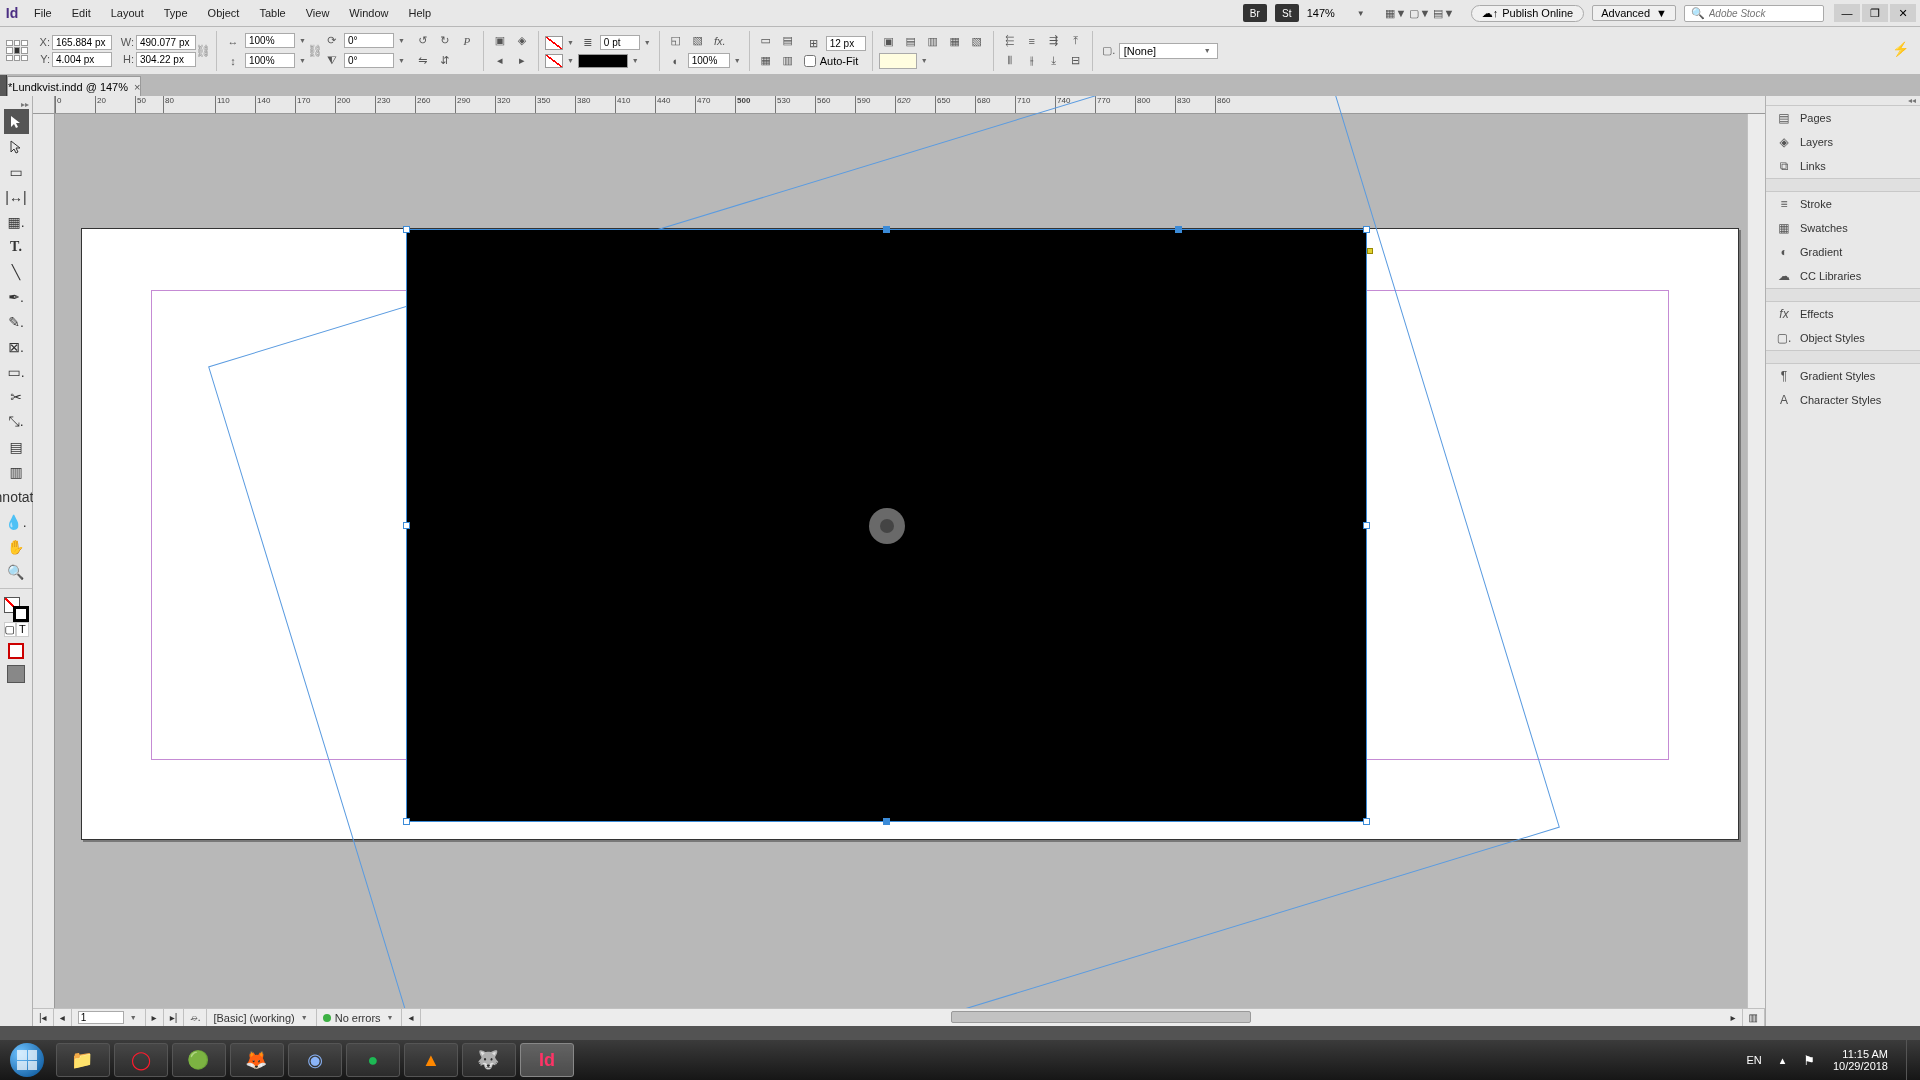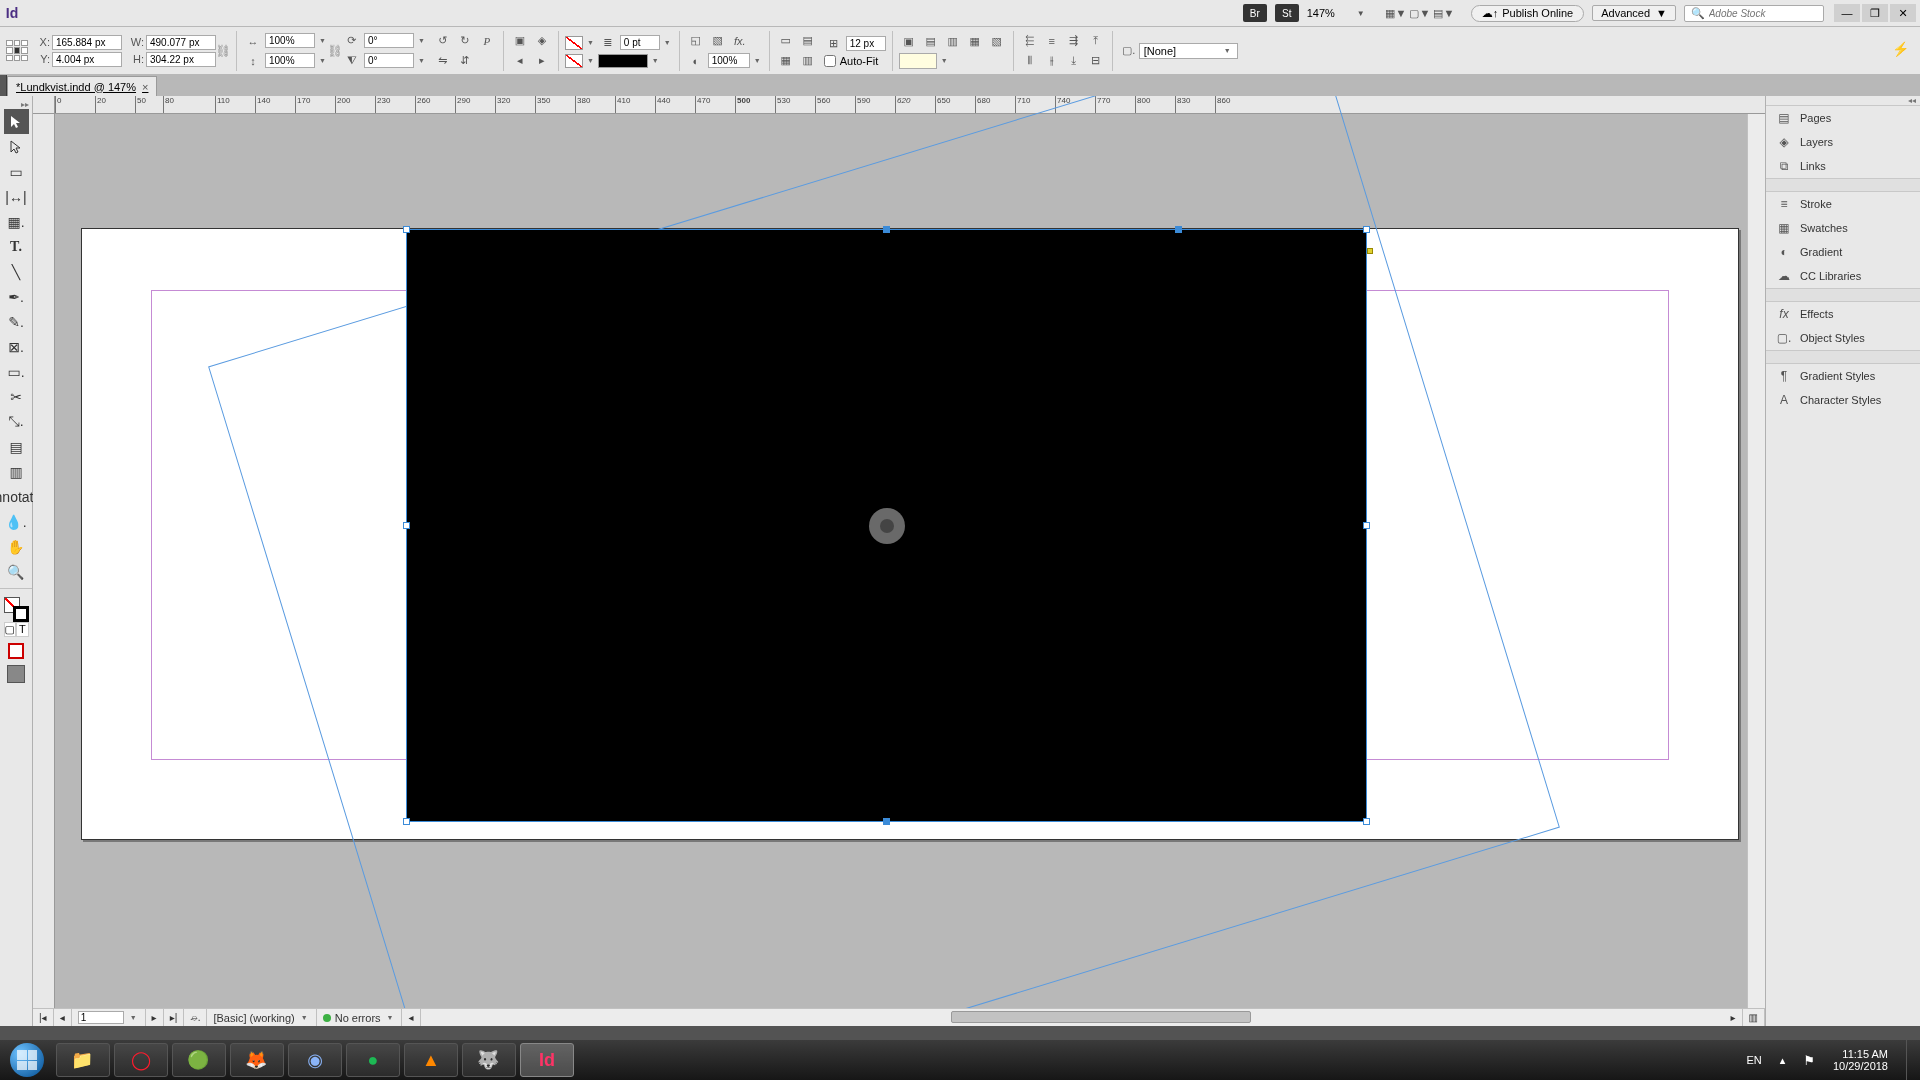--- a/index.html
+++ b/index.html
@@ -24,39 +24,39 @@
 .win-controls { display:flex; }
 .win-controls div { width:26px; height:18px; display:flex; align-items:center; justify-content:center; background:#d0d0d0; margin-left:2px; font-size:11px; }
 
 
 .controlbar { height:48px; background:#e8e8e8; border-bottom:1px solid #b8b8b8; display:flex; align-items:center; padding:0 6px; position:relative; }
 .refpoint { width:22px; height:22px; display:grid; grid-template-columns:repeat(3,1fr); grid-template-rows:repeat(3,1fr); gap:1px; margin-right:8px; }
 .refpoint div { background:#fff; border:1px solid #999; }
 .xy-group { display:flex; flex-direction:column; gap:2px; }
 .num-field { display:flex; align-items:center; gap:2px; }
 .num-field label { width:14px; text-align:right; color:#555; }
-.num-field input { width:70px; border:1px solid #aaa; padding:1px 3px; background:#fff; font-size:10px; }
+.num-field input { width:60px; border:1px solid #aaa; padding:1px 3px; background:#fff; font-size:10px; }
 .pct-field input { width:50px; }
 .chev-sm { font-size:7px; color:#666; padding:0 2px; }
 .ctrl-icon { width:20px; height:18px; display:flex; align-items:center; justify-content:center; color:#555; border:1px solid transparent; }
 .link-icon { width:14px; height:40px; display:flex; align-items:center; justify-content:center; color:#888; font-size:12px; }
 .vsep { width:1px; height:40px; background:#c0c0c0; margin:0 6px; }
 .col-stack { display:flex; flex-direction:column; gap:2px; }
 .diag-swatch { width:18px; height:14px; background:linear-gradient(to top right,#fff 0%,#fff 46%,red 46%,red 54%,#fff 54%); border:1px solid #999; }
 .black-swatch { width:50px; height:14px; background:#000; border:1px solid #999; }
 .wide-dd { width:99px; border:1px solid #aaa; background:#fff; padding:1px 4px; display:flex; align-items:center; font-size:10px; }
 .autofit { display:flex; align-items:center; gap:4px; }
 .autofit input { width:12px; height:12px; }
 .yellow-box { width:38px; height:16px; background:#fffde0; border:1px solid #aaa; }
 .bolt { position:absolute; right:10px; top:14px; color:#b88700; font-size:14px; }
 
 
 .tabbar { height:21px; background:#b8b8b8; display:flex; align-items:flex-end; }
 .tabbar .pad { width:7px; height:100%; background:#585858; border-right:1px solid #3a3a3a; }
-.doc-tab { height:20px; background:#e8e8e8; border:1px solid #9a9a9a; border-bottom:none; padding:0 8px; display:flex; align-items:center; gap:6px; font-size:10px;text-decoration:underline; }
+.doc-tab { height:20px; background:#e8e8e8; border:1px solid #9a9a9a; border-bottom:none; padding:0 0; display:flex; align-items:center; gap:6px; font-size:10px; }
 .doc-tab .close { font-size:11px; color:#555; }
 
 
 .main { display:flex; height:930px; }
 .toolstrip { width:33px; background:#e8e8e8; border-right:1px solid #b0b0b0; display:flex; flex-direction:column; align-items:center; padding-top:4px; gap:0; }
 .toolcell { width:25px; height:25px; display:flex; align-items:center; justify-content:center; color:#333; font-size:14px; }
 .toolcell.sel { background:#555; color:#fff; }
 .fillstroke { position:relative; width:25px; height:25px; margin-top:4px; }
 .fillstroke .f { position:absolute; width:16px; height:16px; top:0; left:0; background:linear-gradient(to top right,#fff 0%,#fff 44%,red 44%,red 56%,#fff 56%); border:1px solid #555; }
 .fillstroke .s { position:absolute; width:16px; height:16px; bottom:0; right:0; background:#fff; border:3px solid #000; }
@@ -107,20 +107,31 @@
 .tray .flag { font-size:13px; }
 .tray .clock { text-align:right; line-height:12px; }
 
 svg { display:block; }
 </style>
 </head>
 <body>
 
 <div class="menubar">
   <div class="logo">Id</div>
+  <div class="menus">
+    <span>File</span>
+    <span>Edit</span>
+    <span>Layout</span>
+    <span>Type</span>
+    <span>Object</span>
+    <span>Table</span>
+    <span>View</span>
+    <span>Window</span>
+    <span>Help</span>
+  </div>
   <div class="right">
     <div class="br-badge">Br</div>
     <div class="br-badge">St</div>
     <div class="zoom-box">
       <input value="147%" style="">
       <span class="chev">▼</span>
     </div>
     <div class="vr-group">
       <div class="icon-btn">▦<span class="chev">▼</span></div>
       <div class="icon-btn">▢<span class="chev">▼</span></div>

